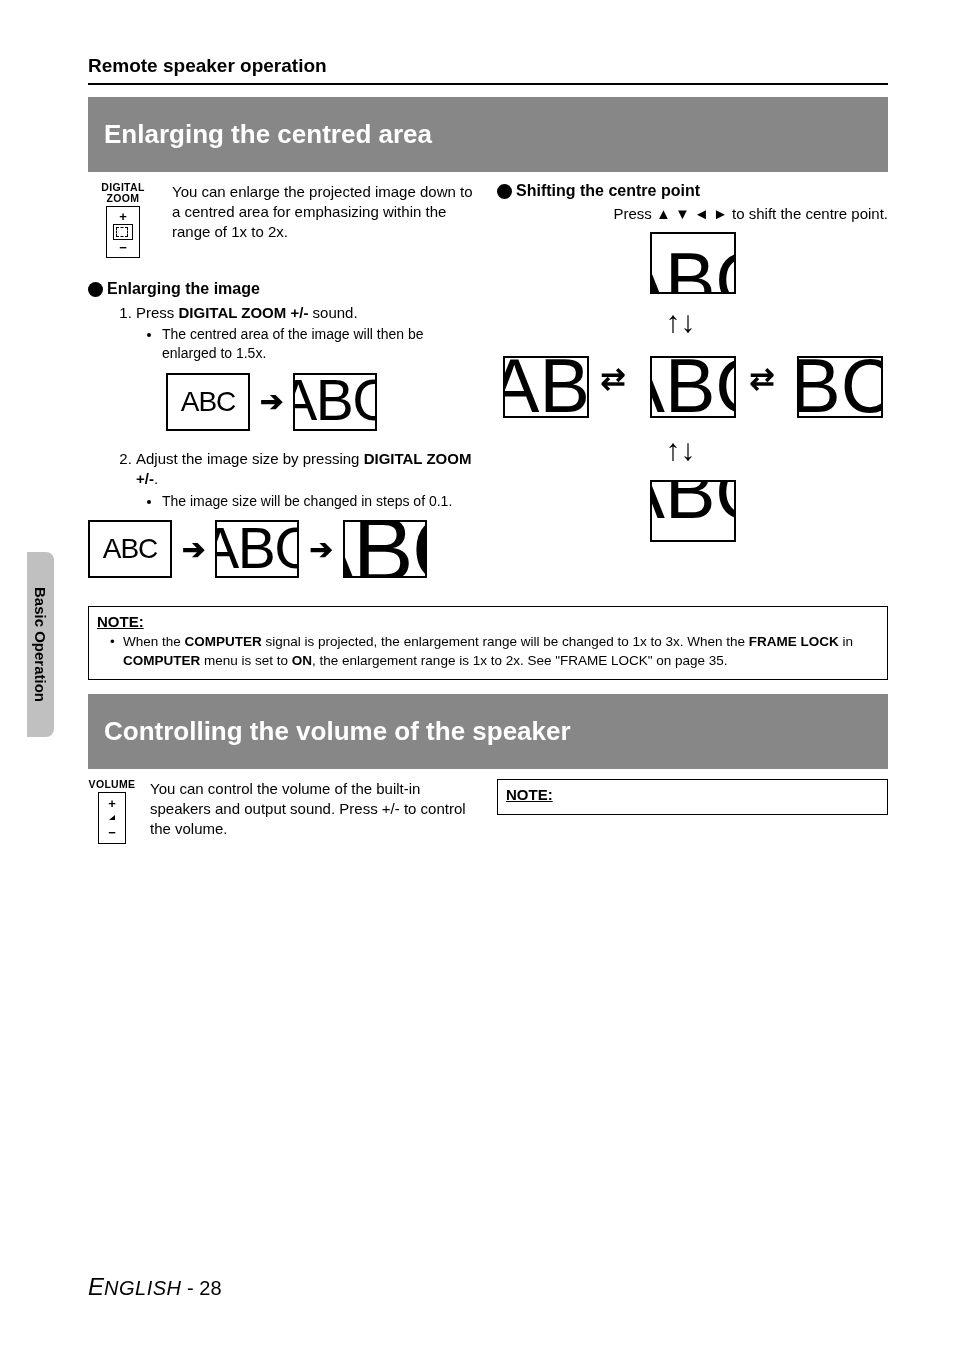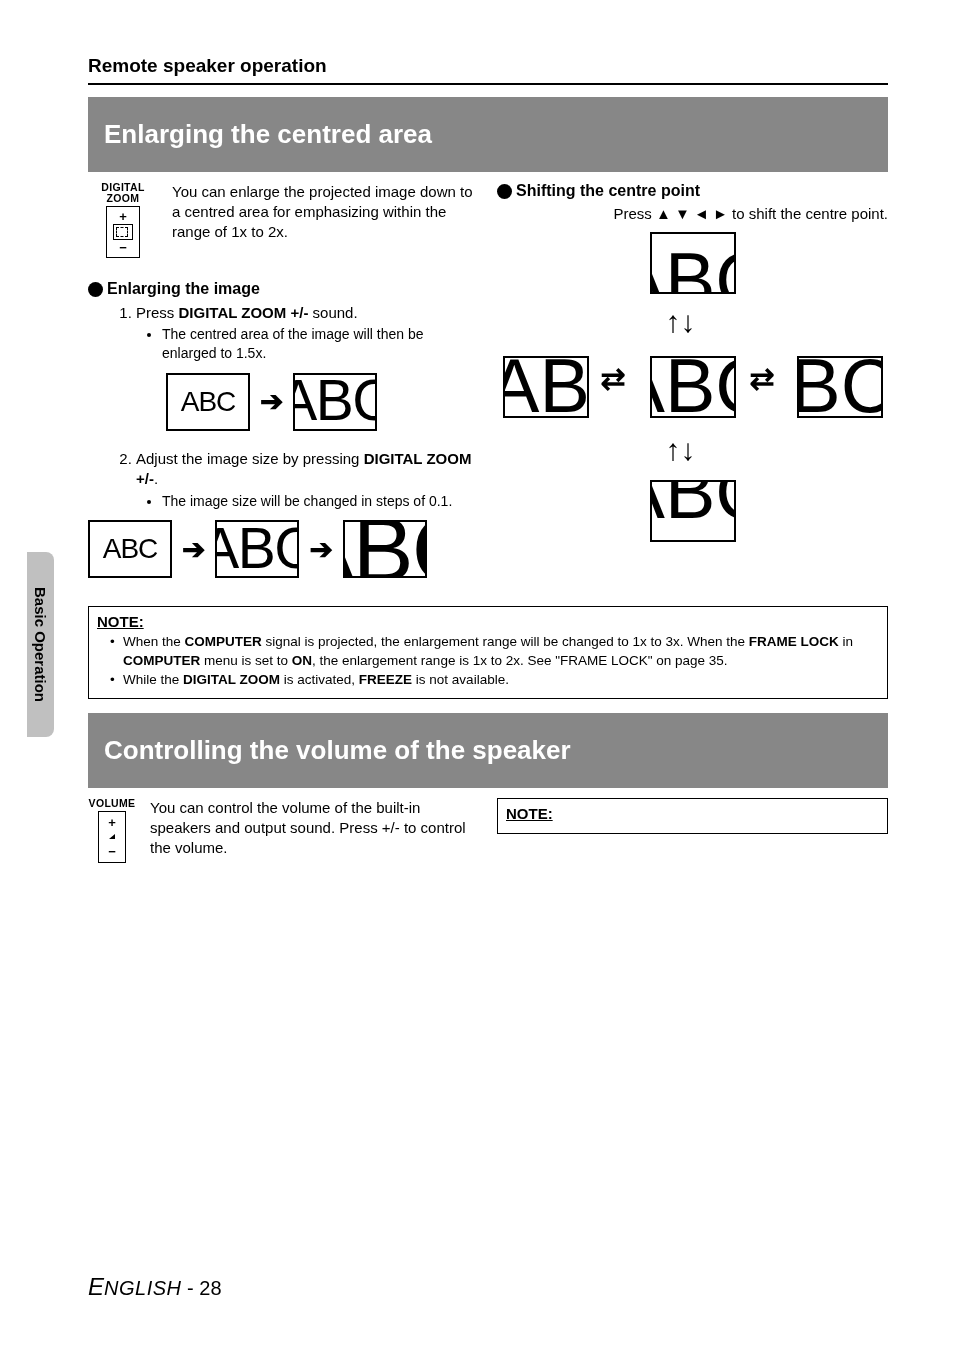--- a/index.html
+++ b/index.html
@@ -340,21 +340,20 @@
         <div class="shift-arrows sa-left">⇄</div>
         <div class="shift-arrows sa-right">⇄</div>
       </div>
     </div>
   </div>
 
   <div class="note-box">
     <div class="note-title">NOTE:</div>
     <ul class="note-list">
       <li><span>When the </span><span class="bold">COMPUTER</span><span> signal is projected, the enlargement range will be changed to 1x to 3x. When the </span><span class="bold">FRAME LOCK</span><span> in </span><span class="bold">COMPUTER</span><span> menu is set to </span><span class="bold">ON</span><span>, the enlargement range is 1x to 2x. See "FRAME LOCK" on page 35.</span></li>
-      <li><span>While the </span><span class="bold">DIGITAL ZOOM</span><span> is activated, </span><span class="bold">FREEZE</span><span> is not available.</span></li>
     </ul>
   </div>
 </div>
 
 <div class="sec2-wrap">
   <div class="section-bar">Controlling the volume of the speaker</div>
   <div class="content-wrap">
     <div class="two-col">
       <div class="col">
         <div class="intro-row">

